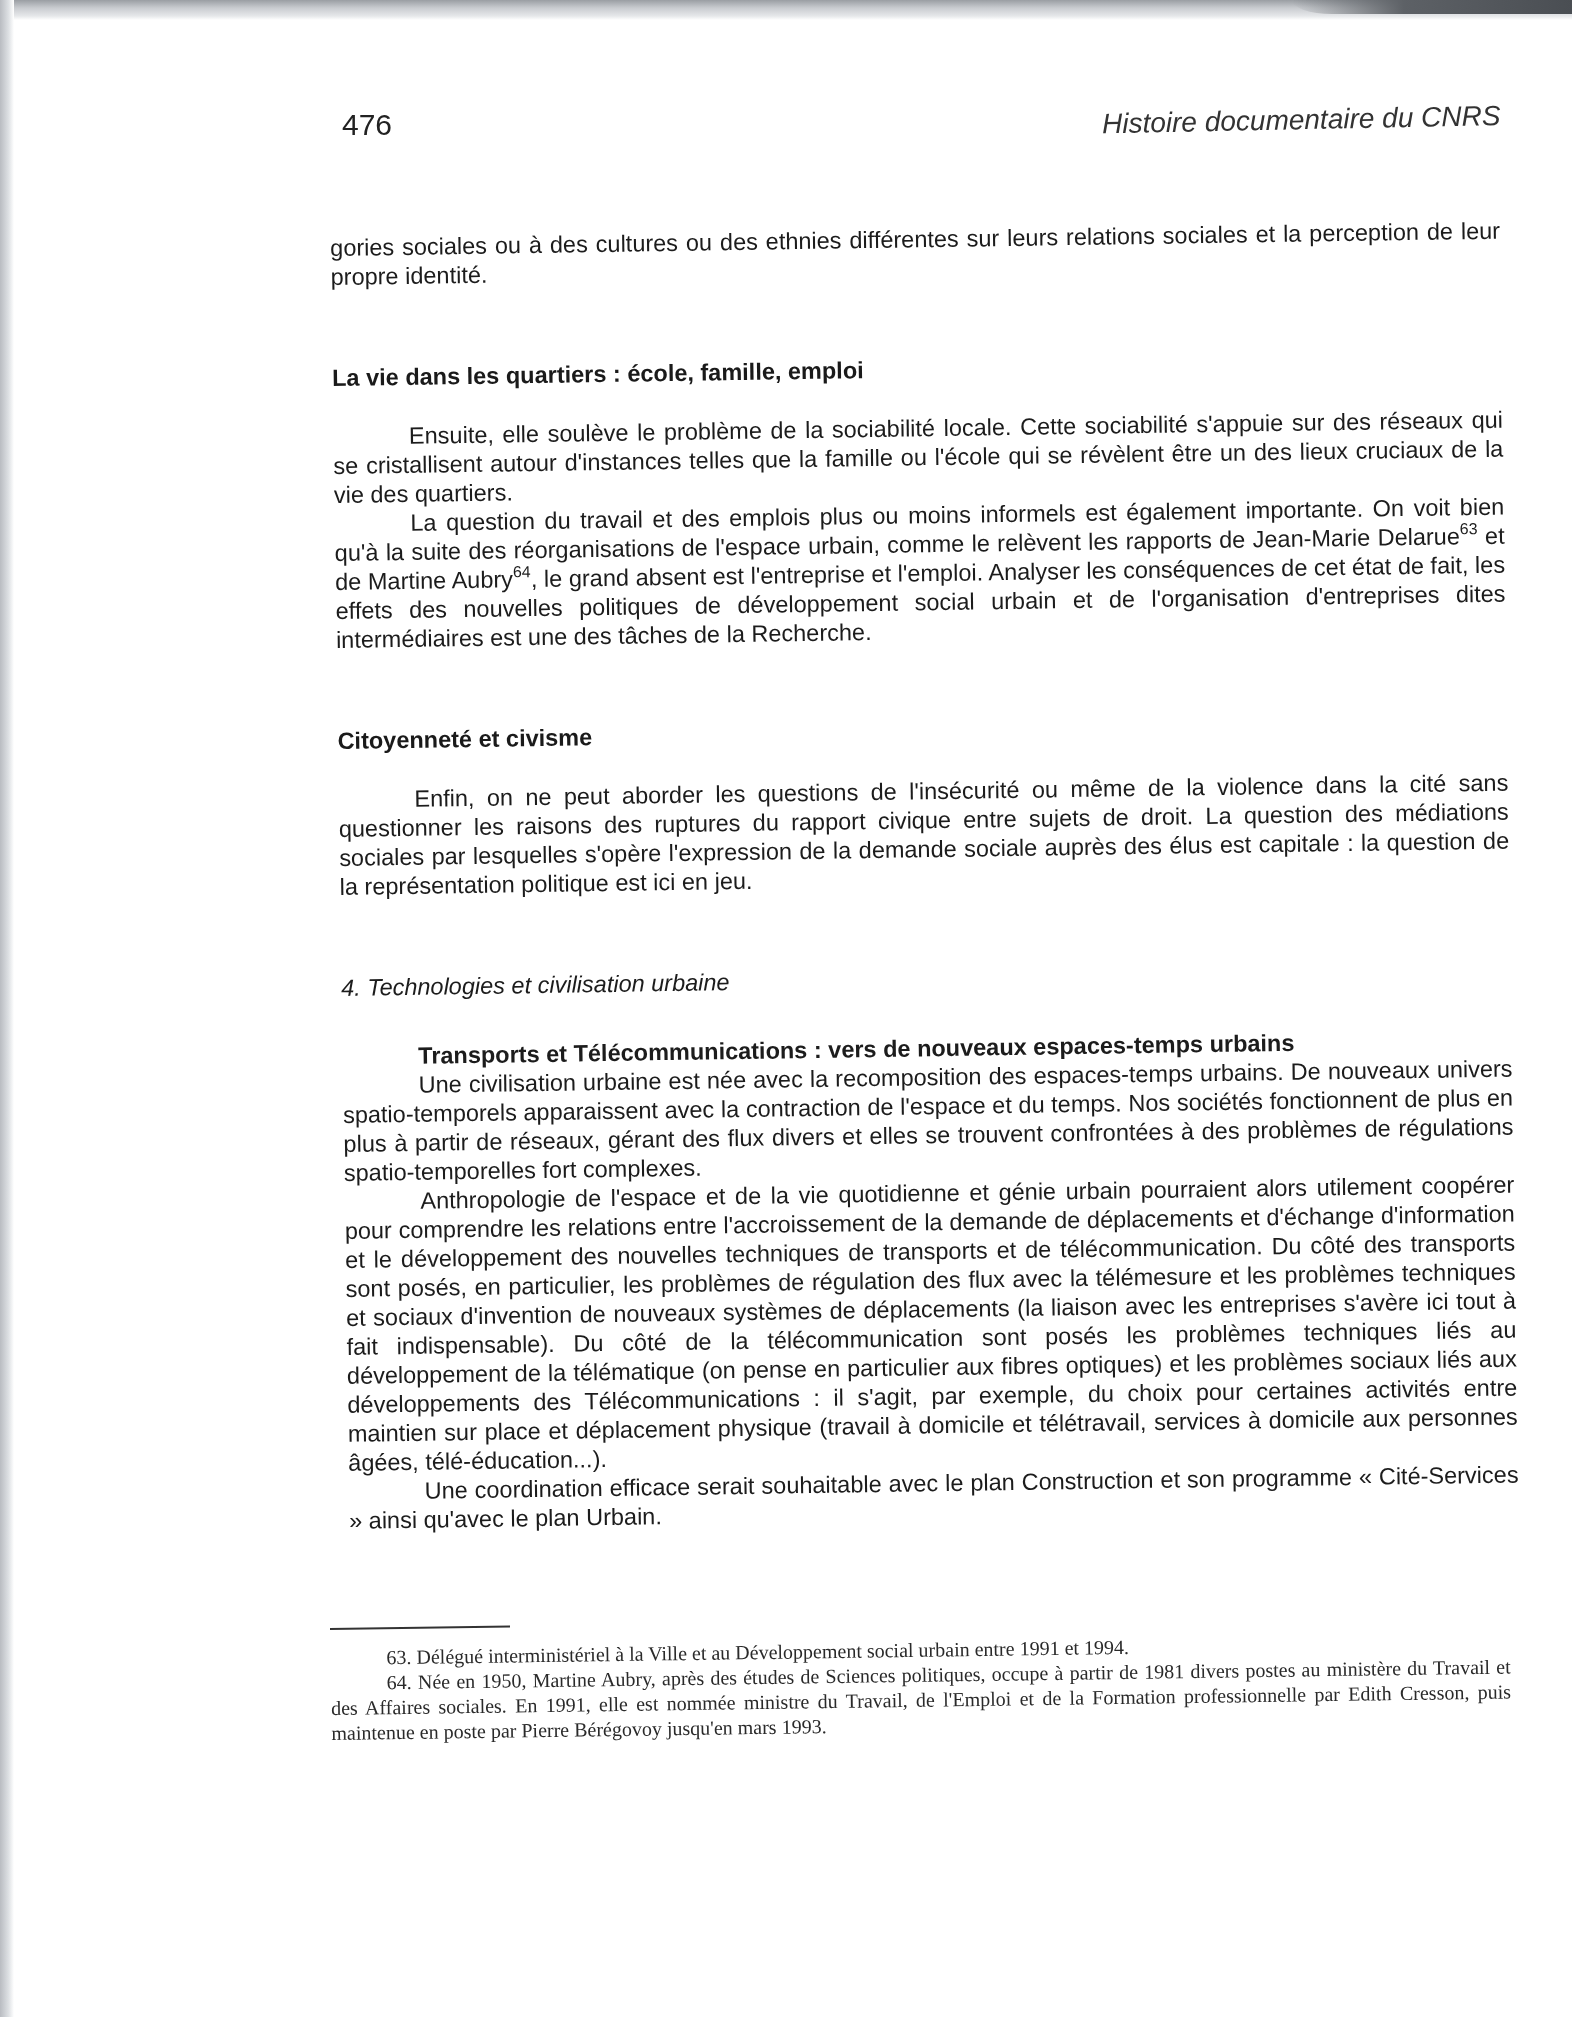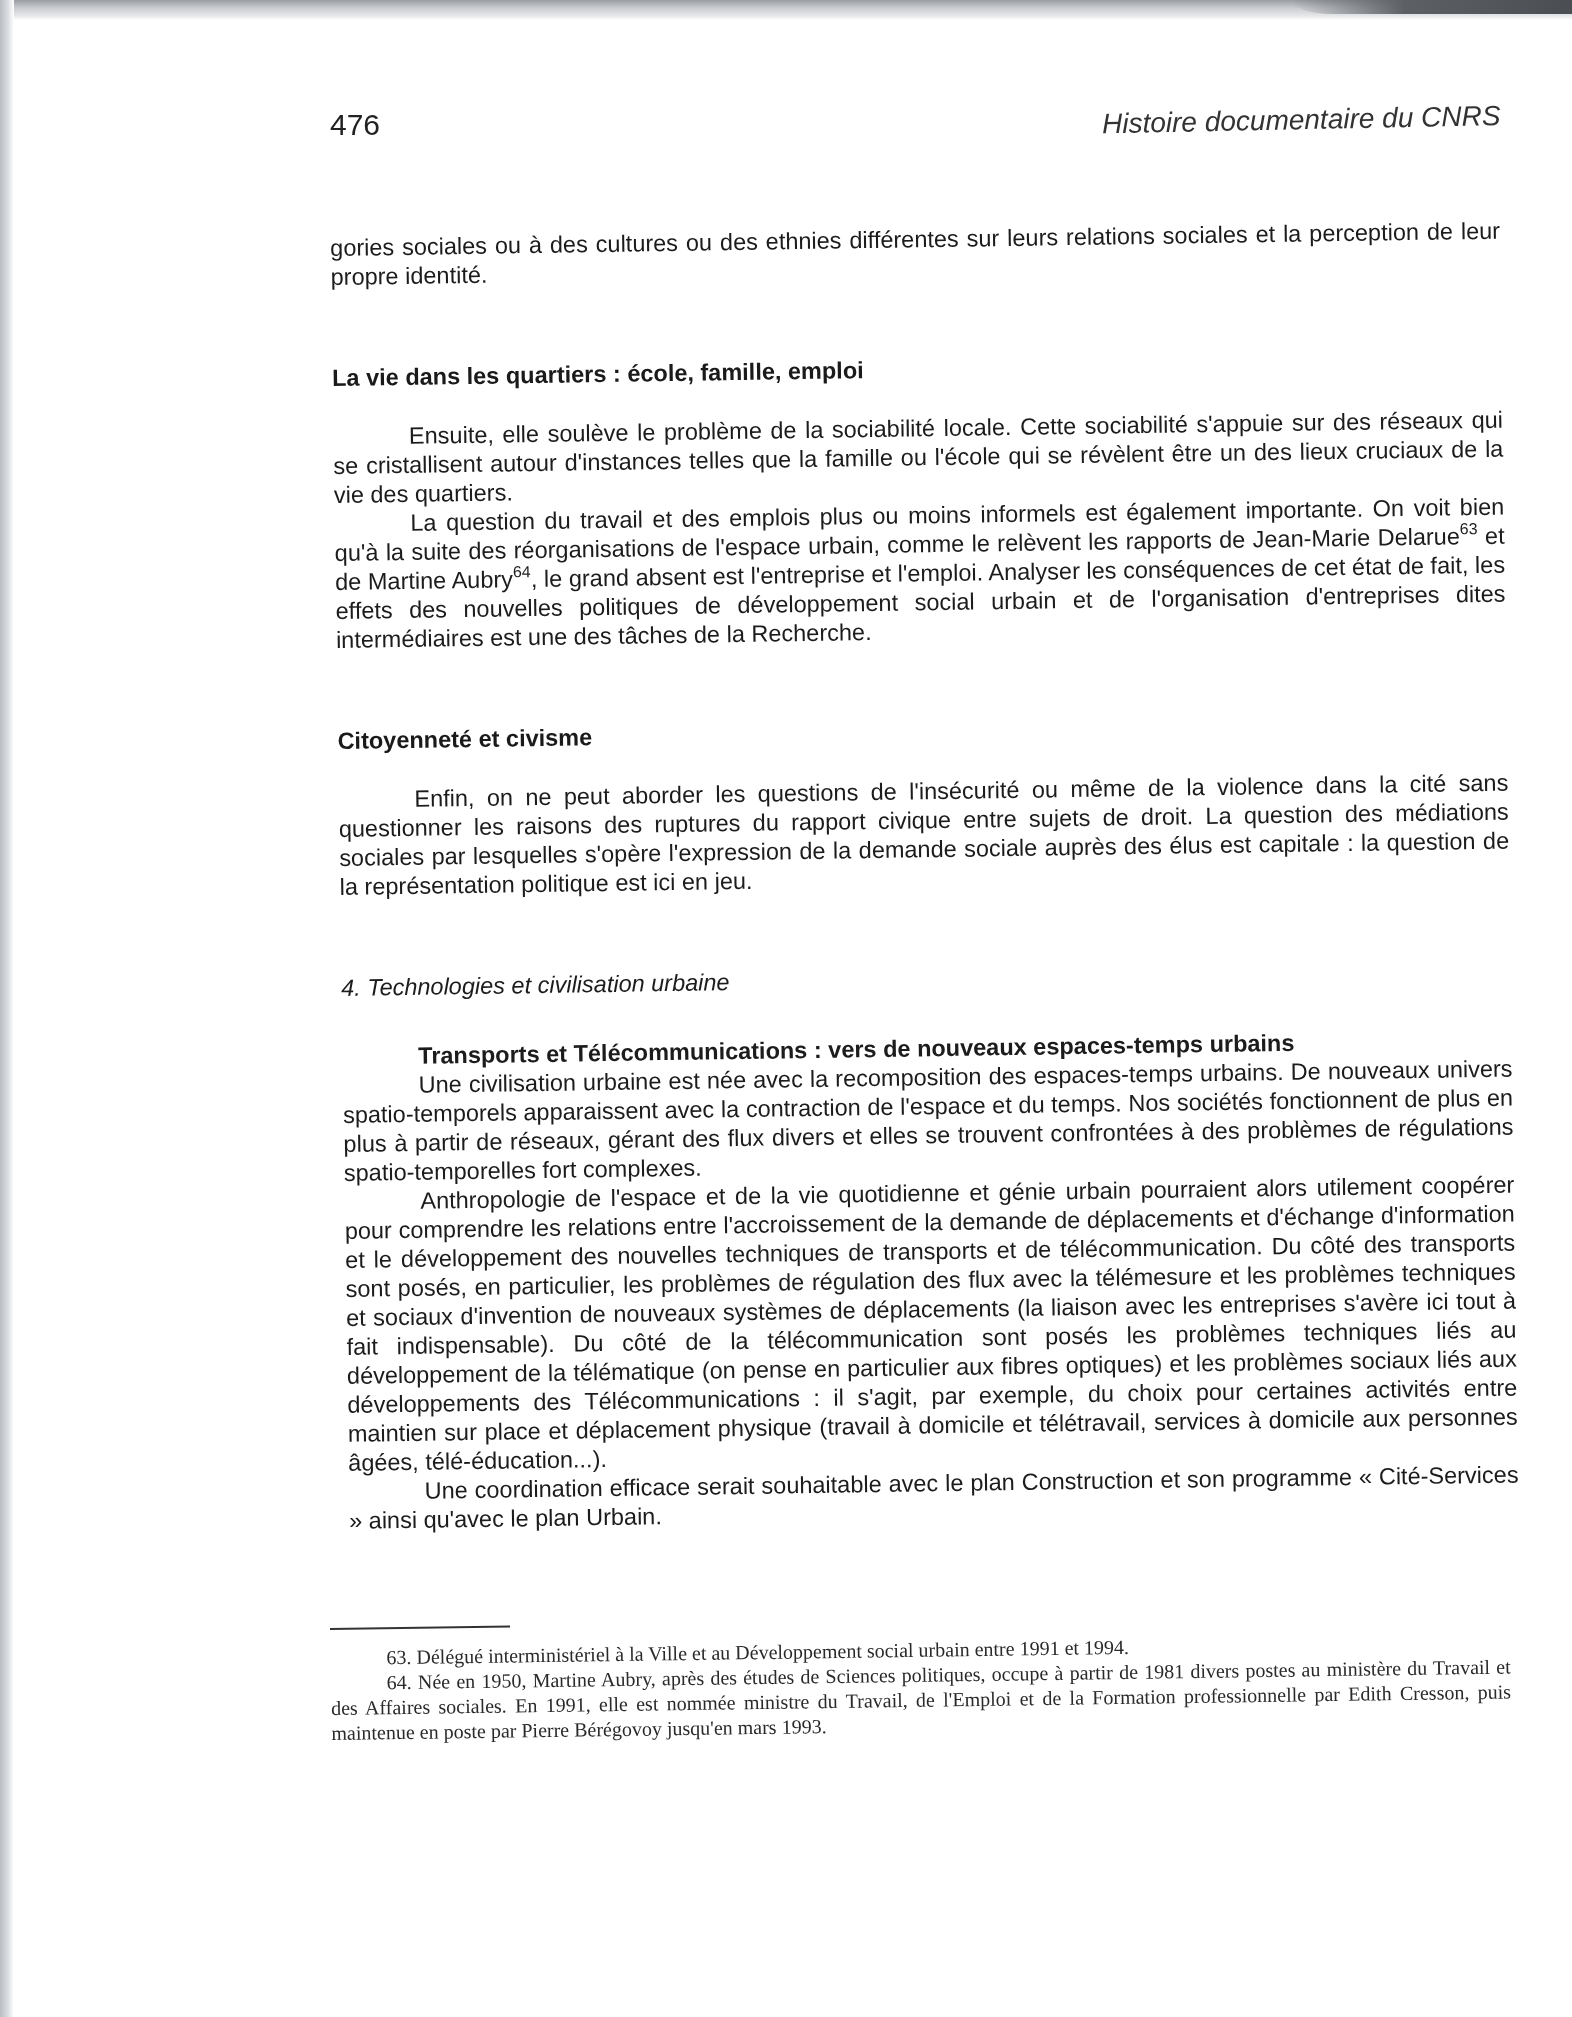--- a/index.html
+++ b/index.html
@@ -23,21 +23,21 @@
     position: absolute; left: 0; top: 0; width: 14px; height: 2017px;
     background: linear-gradient(90deg, #b9bcc1, #dde0e3 60%, #ffffff);
   }
   .page {
     position: absolute; left: 330px; top: 100px; width: 1170px;
   }
   .running-head {
     position: relative; height: 50px;
   }
   .page-number {
-    position: absolute; left: 0; top: 8px;
+    position: absolute; left: 12px; top: 8px;
     font-size: 30px; color: #222;
   }
   .running-title {
     position: absolute; right: 0; top: 0;
     font-size: 28px; font-style: italic; color: #333;
     transform: rotate(-1.2deg); transform-origin: right center;
   }
   .body-text {
     font-size: 23.5px; line-height: 29px; text-align: justify;
     transform: rotate(-0.85deg); transform-origin: left top;

